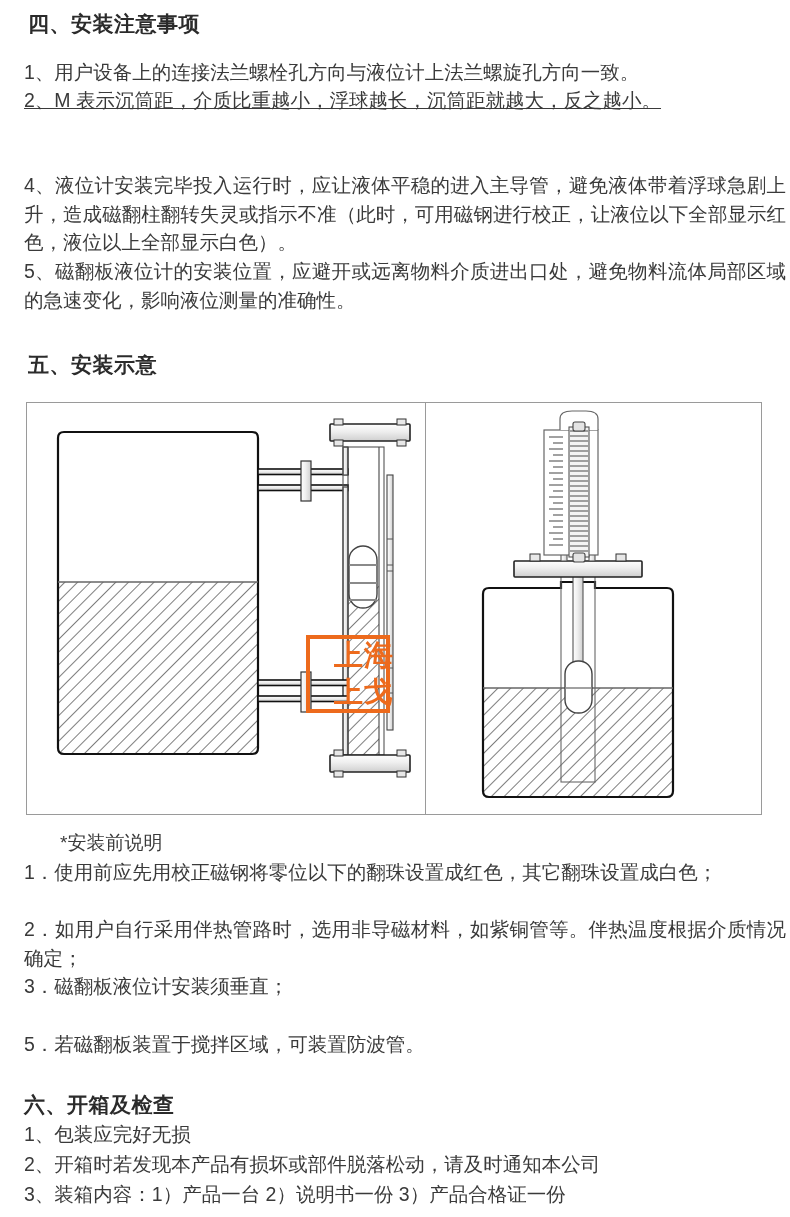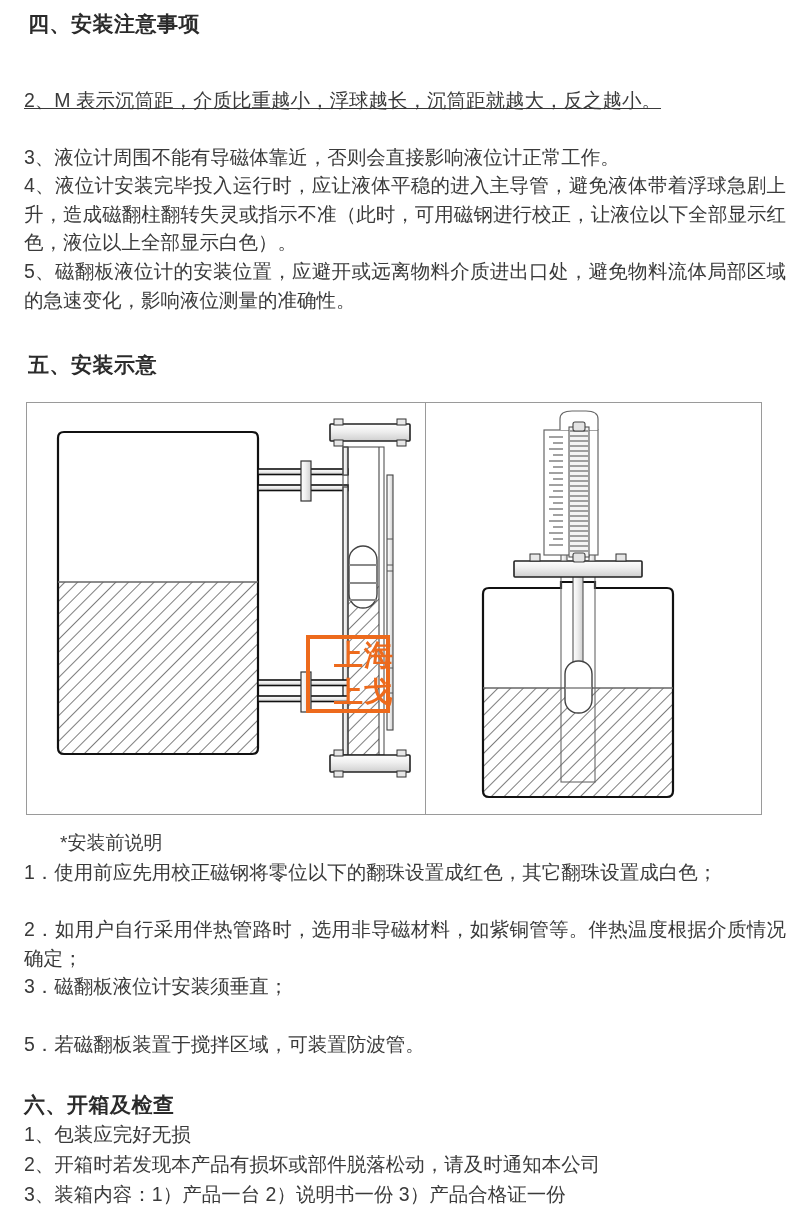--- a/index.html
+++ b/index.html
@@ -98,24 +98,24 @@
     letter-spacing: 1px;
   }
 </style>
 </head>
 <body>
 
 <div class="page">
 
   <div class="h-title" style="left:28px; top:10px;">四、安装注意事项</div>
 
+  <div class="para-block" style="left:24px; top:58px;">1、用户设备上的连接法兰螺栓孔方向与液位计上法兰螺旋孔方向一致。</div>
 
   <div class="para-block" style="left:24px; top:86px;text-decoration:underline;">2、M 表示沉筒距，介质比重越小，浮球越长，沉筒距就越大，反之越小。</div>
 
-  <div class="para-block" style="left:24px; top:143px;">3、液位计周围不能有导磁体靠近，否则会直接影响液位计正常工作。</div>
 
   <div class="para-block" style="left:24px; top:171px;">4、液位计安装完毕投入运行时，应让液体平稳的进入主导管，避免液体带着浮球急剧上升，造成磁翻柱翻转失灵或指示不准（此时，可用磁钢进行校正，让液位以下全部显示红色，液位以上全部显示白色）。</div>
 
   <div class="para-block" style="left:24px; top:257px;">5、磁翻板液位计的安装位置，应避开或远离物料介质进出口处，避免物料流体局部区域的急速变化，影响液位测量的准确性。</div>
 
   <div class="h-title" style="left:28px; top:351px;">五、安装示意</div>
 
   <div class="diagram-box">
 
     <div class="diagram-divider"></div>

